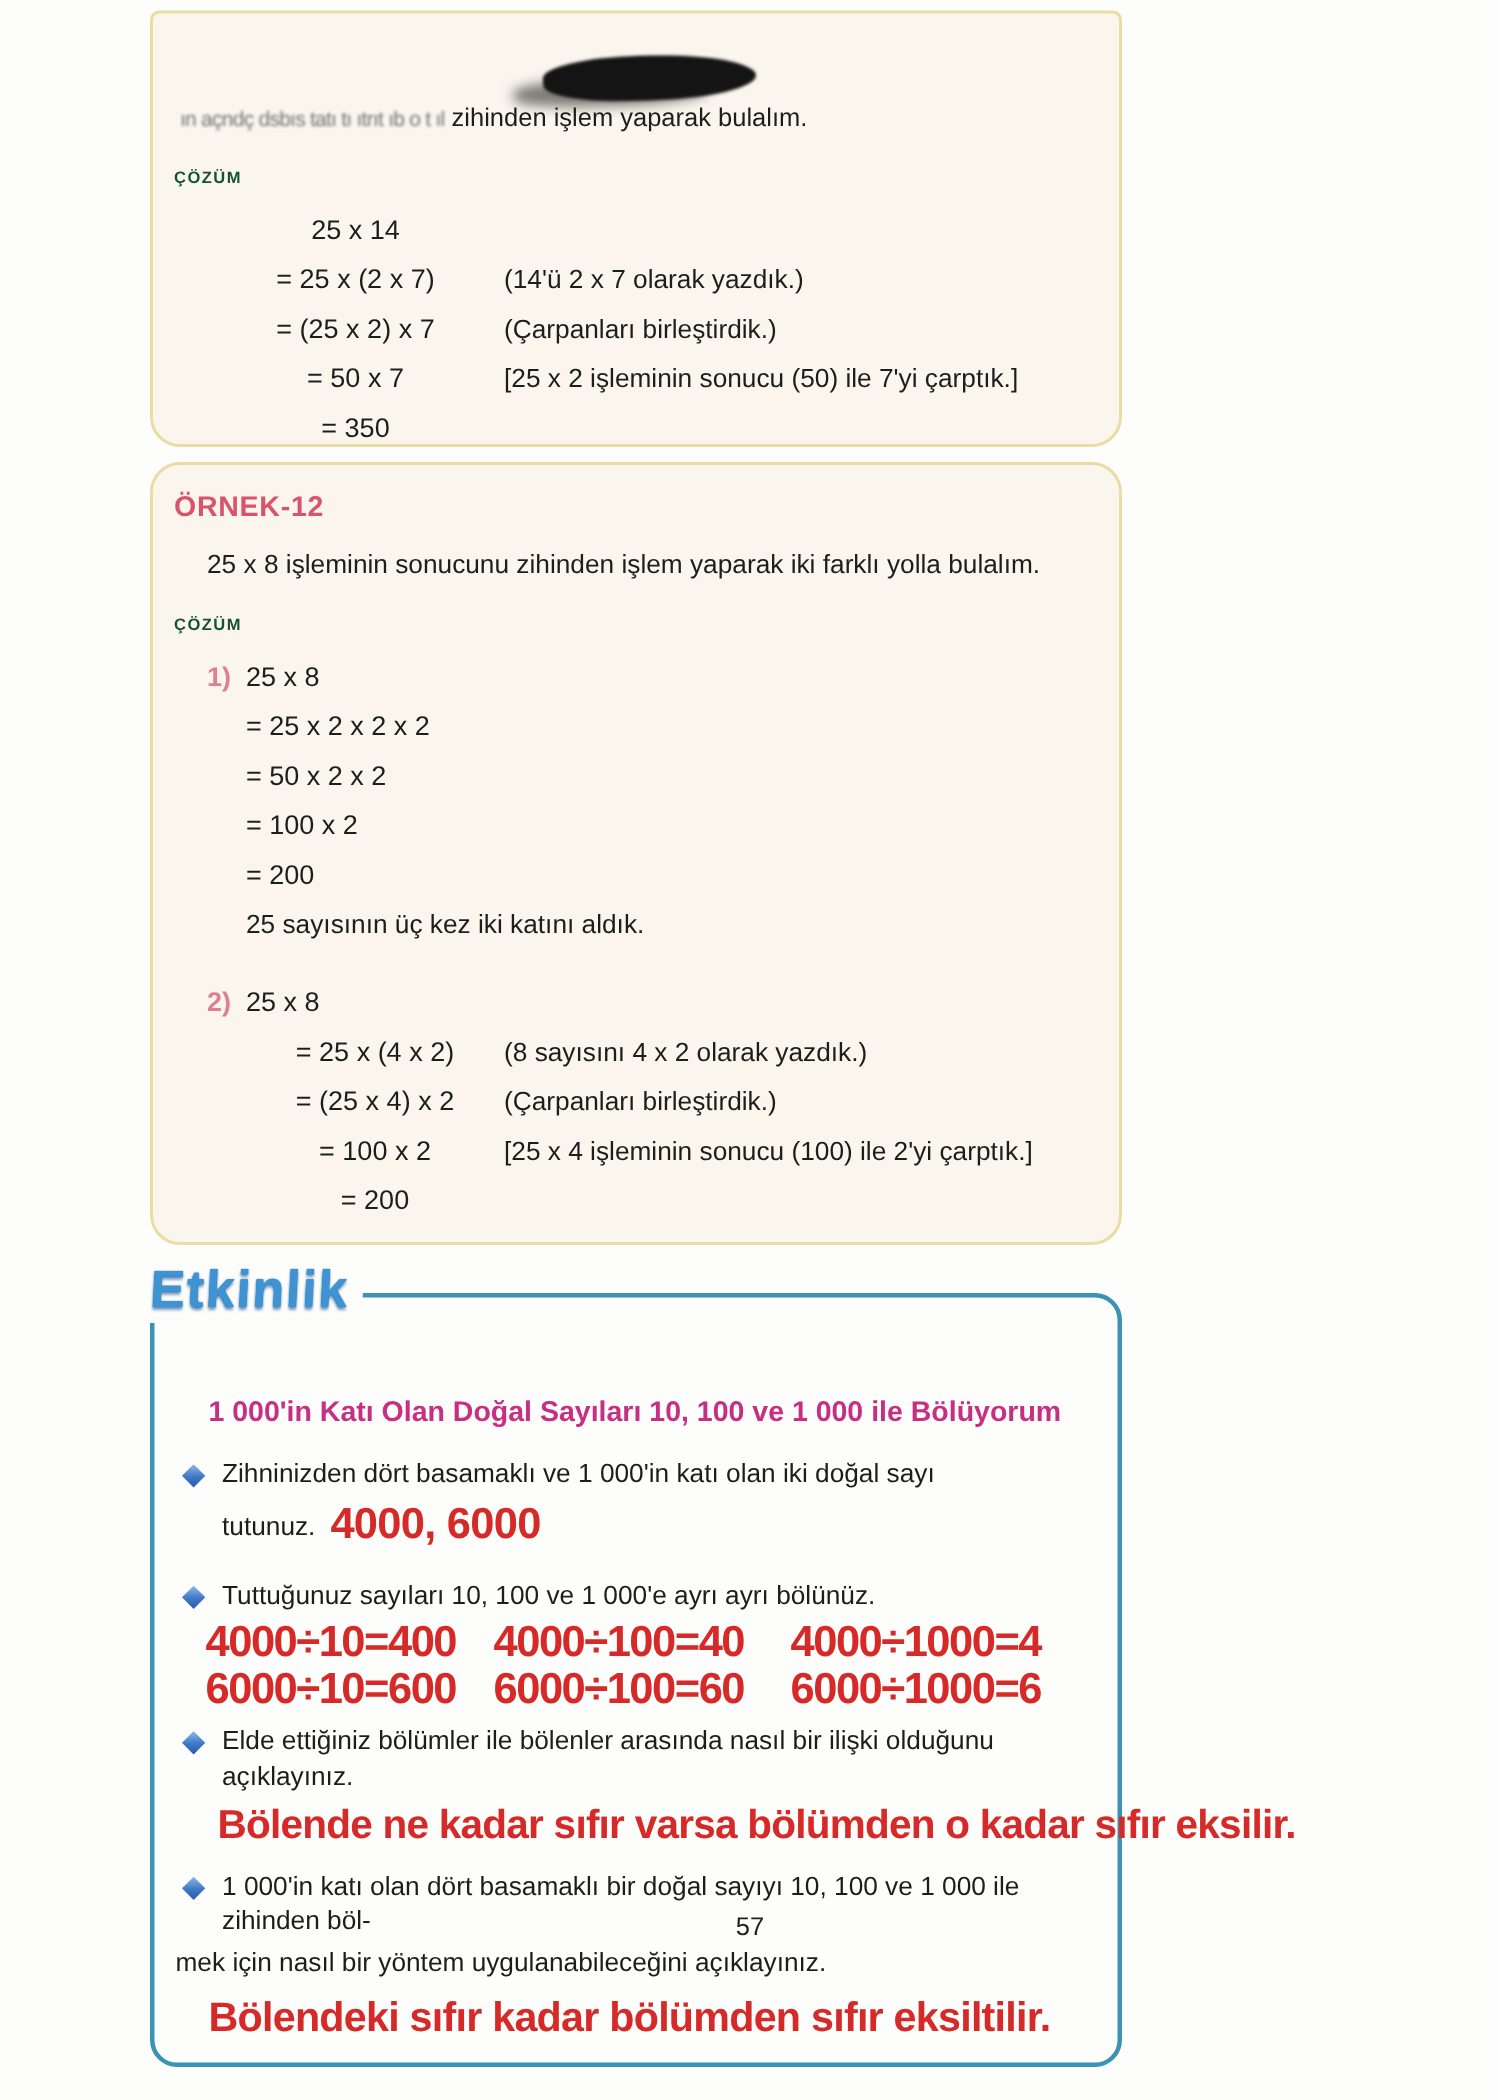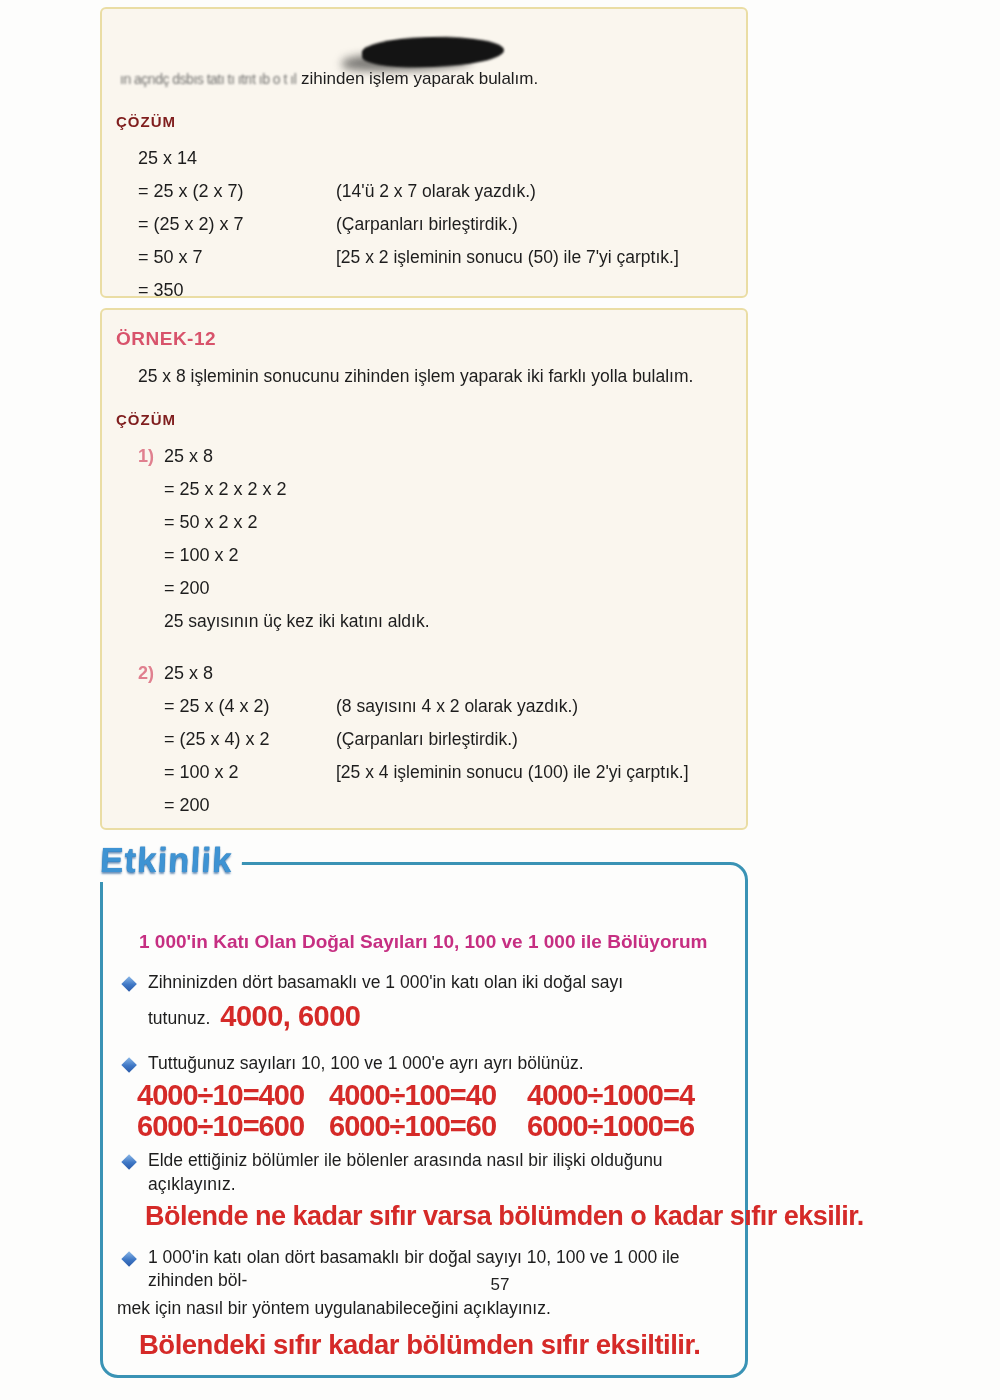--- a/index.html
+++ b/index.html
@@ -6,48 +6,48 @@
   body { background:#ffffff; }
   .page {
     position:relative; width:1000px; height:1400px;
     background:#fdfdfc; overflow:hidden;
     font-family:"Liberation Sans", sans-serif; color:#1d1d1d;
   }
   .content { position:absolute; left:100px; top:0; width:648px; }
 
   
   .cream-box {
-    background:#faf6ee; border:2px solid #eadda4; border-radius:6px;
+    background:#faf6ee; border:2px solid #eadda4; border-radius:20px;
     padding:12px 24px 16px 14px; position:relative;
   }
   .box1 { margin-top:7px; height:291px; border-top-left-radius:6px; border-top-right-radius:6px; }
   .box2 { margin-top:10px; height:522px; }
 
   .ink-blob {
     position:absolute; left:260px; top:28px; width:142px; height:30px;
     background:#141414; border-radius:45% 50% 50% 40%;
     transform:rotate(-1.5deg); filter:blur(1px);
     box-shadow:-26px 9px 8px -6px rgba(20,20,20,.55);
   }
   .intro-line { margin:48px 0 0 4px; font-size:17px; white-space:nowrap; }
   .garble { color:#5a5a5a; font-size:14px; filter:blur(1.1px); opacity:.85; letter-spacing:-.5px; }
 
   .cozum {
-    margin-top:24px; font-size:15px; font-weight:bold; letter-spacing:1px;
-    color:#7f1d1d;
+    margin-top:24px; font-size:11px; font-weight:bold; letter-spacing:1px;
+    color:#14532d;
   }
   .ornek {
     font-size:19px; font-weight:bold; letter-spacing:.5px; color:#d8536b;
     margin-top:6px;
   }
   .problem { margin:16px 0 0 22px; font-size:17.5px; }
 
   .eq-rows { margin-top:18px; }
   .eq-row { display:flex; margin-left:22px; height:33px; align-items:flex-start; font-size:18px; }
-  .eq-col { width:198px; flex:none; }
+  .eq-col { width:198px; flex:none;text-align:center; }
   .note-col { font-size:17.5px; }
 
   .method { margin-top:18px; }
   .method-head { display:flex; margin-left:22px; font-size:18px; height:33px; }
   .num-marker { color:#e0808f; font-weight:bold; width:26px; flex:none; }
   .method-lines { margin-left:48px; }
   .method-line { height:33px; font-size:18px; }
   .method-note { margin-left:48px; font-size:17.5px; margin-top:0px; }
   .method2 { margin-top:31px; }
   .m2-rows .eq-row { margin-left:48px; }

